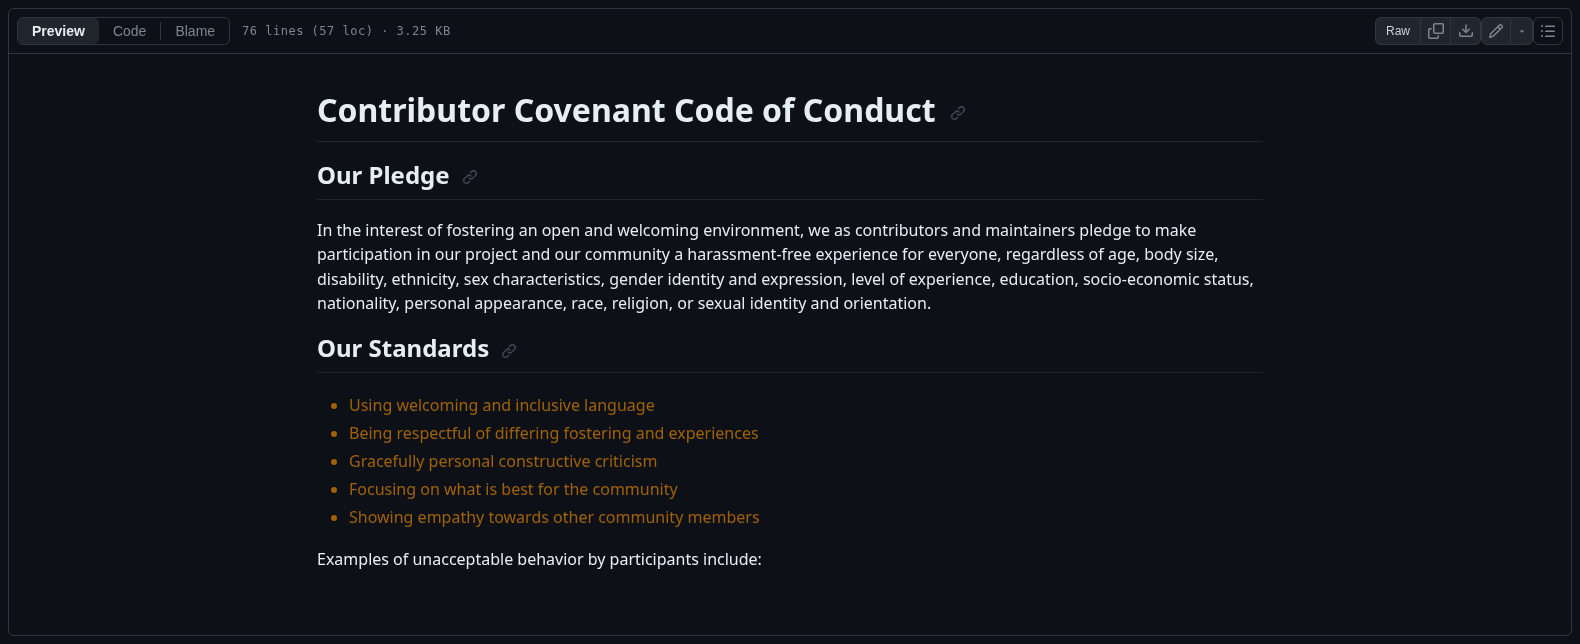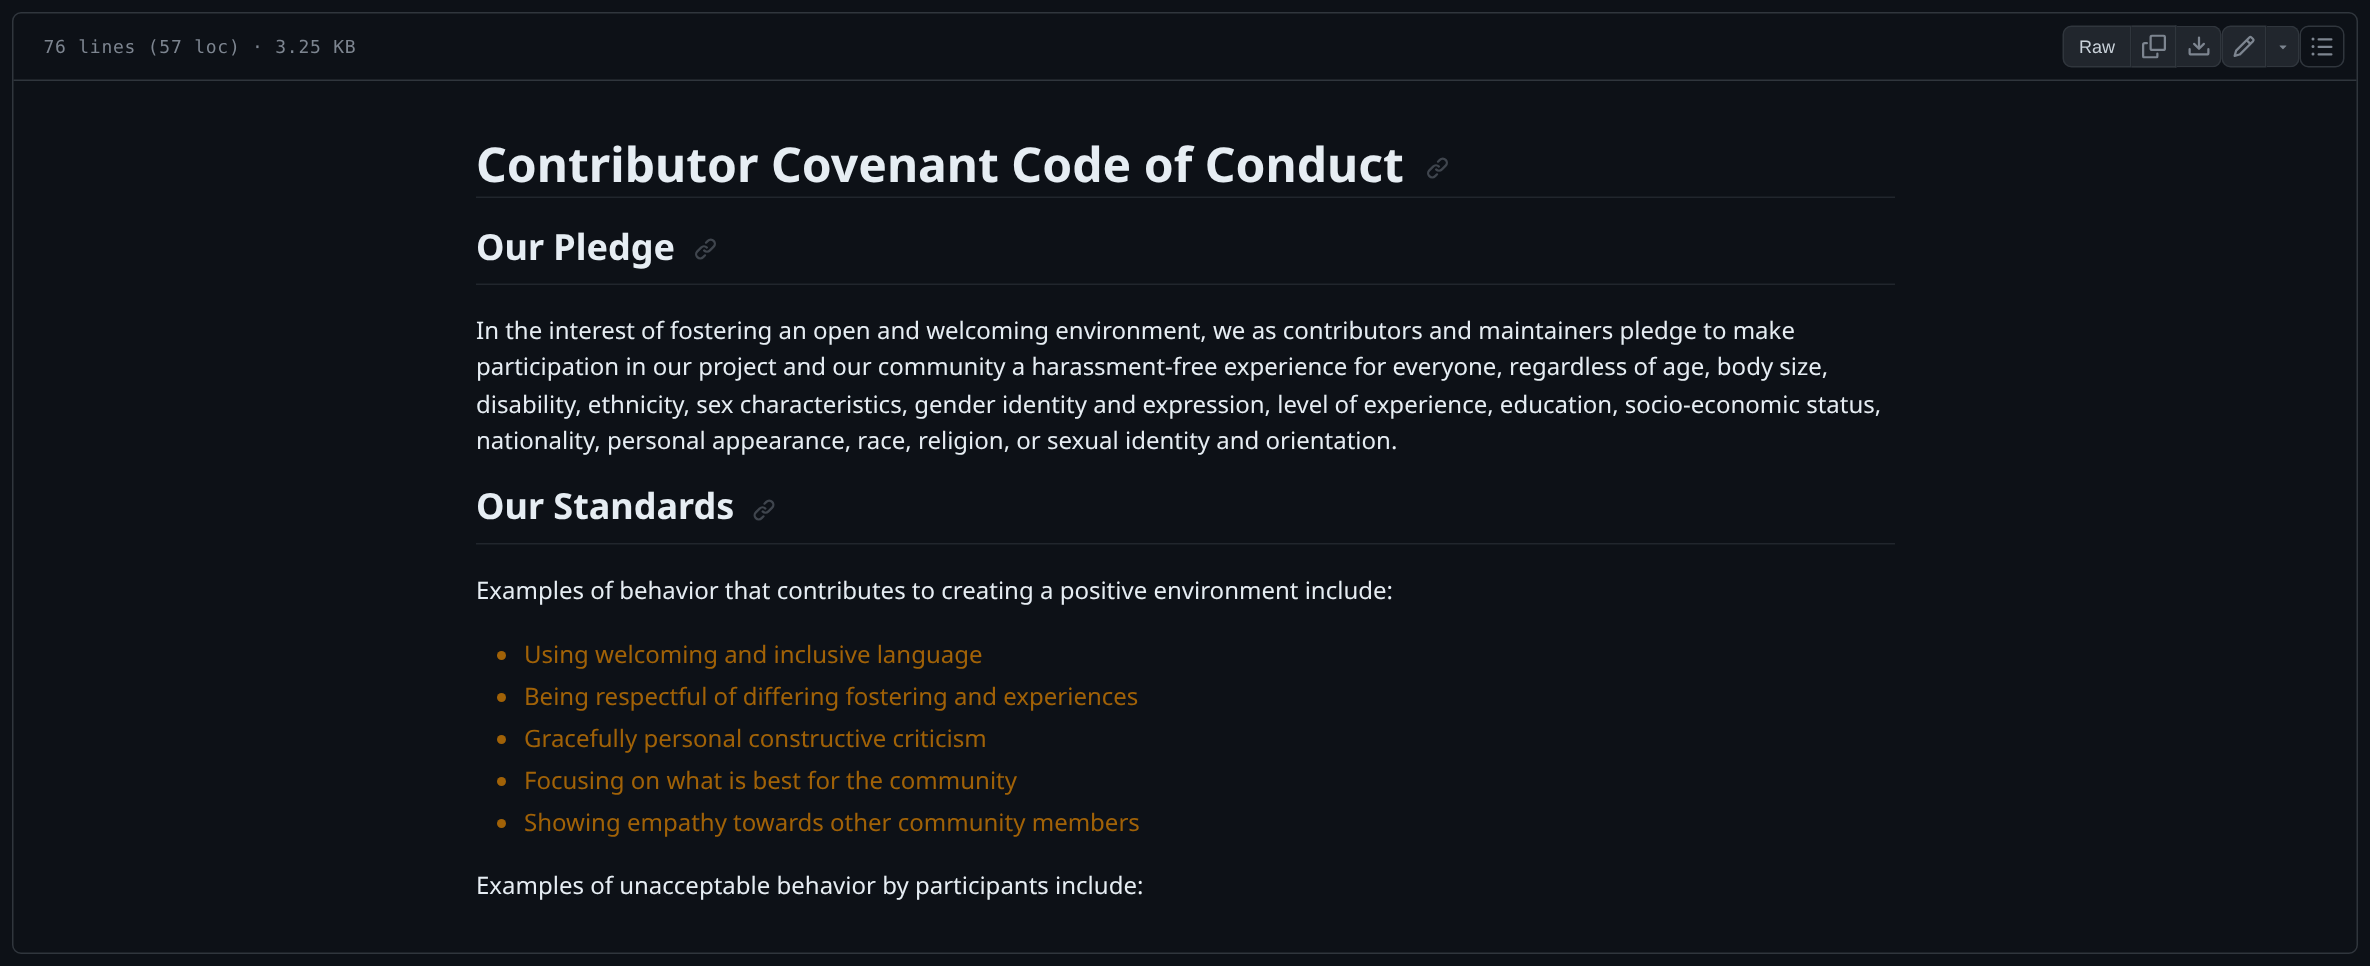--- a/index.html
+++ b/index.html
@@ -105,20 +105,21 @@
     padding: 20px 0 40px 0;
   }
   .markdown {
     max-width: 1010px;
     margin: 0 auto;
     padding: 0 32px;
   }
   .markdown h1 {
     font-size: 32px;
     font-weight: 700;
+    padding-bottom: 10px;
     border-bottom: 1px solid #21262d;
     margin-top: 14px;
     margin-bottom: 16px;
     color: #e6edf3;
   }
   .markdown h2 {
     font-size: 24px;
     font-weight: 700;
     padding-bottom: 8px;
     border-bottom: 1px solid #21262d;
@@ -148,20 +149,26 @@
     vertical-align: middle;
   }
   svg { display: block; }
 </style>
 </head>
 <body>
 
 <div class="file-view">
   <div class="toolbar">
     <div class="toolbar-left">
+      <div class="seg-group">
+        <button class="seg-btn active">Preview</button>
+        <button class="seg-btn">Code</button>
+        <span class="seg-sep"></span>
+        <button class="seg-btn">Blame</button>
+      </div>
       <span class="file-meta">76 lines (57 loc) · 3.25 KB</span>
     </div>
     <div class="toolbar-right">
       <div class="btn-grp">
         <button class="btn">Raw</button>
         <button class="btn icon-btn">
           <span>
             <svg width="16" height="16" viewBox="0 0 16 16" fill="#7d8590">
                 <path d="M0 6.75C0 5.784.784 5 1.75 5h1.5a.75.75 0 0 1 0 1.5h-1.5a.25.25 0 0 0-.25.25v7.5c0 .138.112.25.25.25h7.5a.25.25 0 0 0 .25-.25v-1.5a.75.75 0 0 1 1.5 0v1.5A1.75 1.75 0 0 1 9.25 16h-7.5A1.75 1.75 0 0 1 0 14.25Z"></path>
                 <path d="M5 1.75C5 .784 5.784 0 6.75 0h7.5C15.216 0 16 .784 16 1.75v7.5A1.75 1.75 0 0 1 14.25 11h-7.5A1.75 1.75 0 0 1 5 9.25Zm1.75-.25a.25.25 0 0 0-.25.25v7.5c0 .138.112.25.25.25h7.5a.25.25 0 0 0 .25-.25v-7.5a.25.25 0 0 0-.25-.25Z"></path>
@@ -225,21 +232,20 @@
       <p>In the interest of fostering an open and welcoming environment, we as contributors and maintainers pledge to make participation in our project and our community a harassment-free experience for everyone, regardless of age, body size, disability, ethnicity, sex characteristics, gender identity and expression, level of experience, education, socio-economic status, nationality, personal appearance, race, religion, or sexual identity and orientation.</p>
 
       <h2>
         <span>Our Standards</span>
         <span class="anchor-icon">
           <svg width="16" height="16" viewBox="0 0 16 16" fill="#7d8590">
               <path d="m7.775 3.275 1.25-1.25a3.5 3.5 0 1 1 4.95 4.95l-2.5 2.5a3.5 3.5 0 0 1-4.95 0 .751.751 0 0 1 1.06-1.06 2 2 0 0 0 2.83 0l2.5-2.5a2.002 2.002 0 0 0-2.83-2.83l-1.25 1.25a.751.751 0 0 1-1.06-1.06Zm-4.69 9.64a2 2 0 0 1 0-2.83l2.5-2.5a2 2 0 0 1 2.83 0 .751.751 0 0 0 1.06-1.06 3.5 3.5 0 0 0-4.95 0l-2.5 2.5a3.5 3.5 0 0 0 4.95 4.95l1.25-1.25a.751.751 0 0 0-1.06-1.06l-1.25 1.25a2 2 0 0 1-2.83 0Z"></path>
             </svg>
         </span>
       </h2>
-      <p>Examples of behavior that contributes to creating a positive environment include:</p>
       <ul>
         <li>Using welcoming and inclusive language</li>
         <li>Being respectful of differing fostering and experiences</li>
         <li>Gracefully personal constructive criticism</li>
         <li>Focusing on what is best for the community</li>
         <li>Showing empathy towards other community members</li>
       </ul>
       <p>Examples of unacceptable behavior by participants include:</p>
 
     </article>

